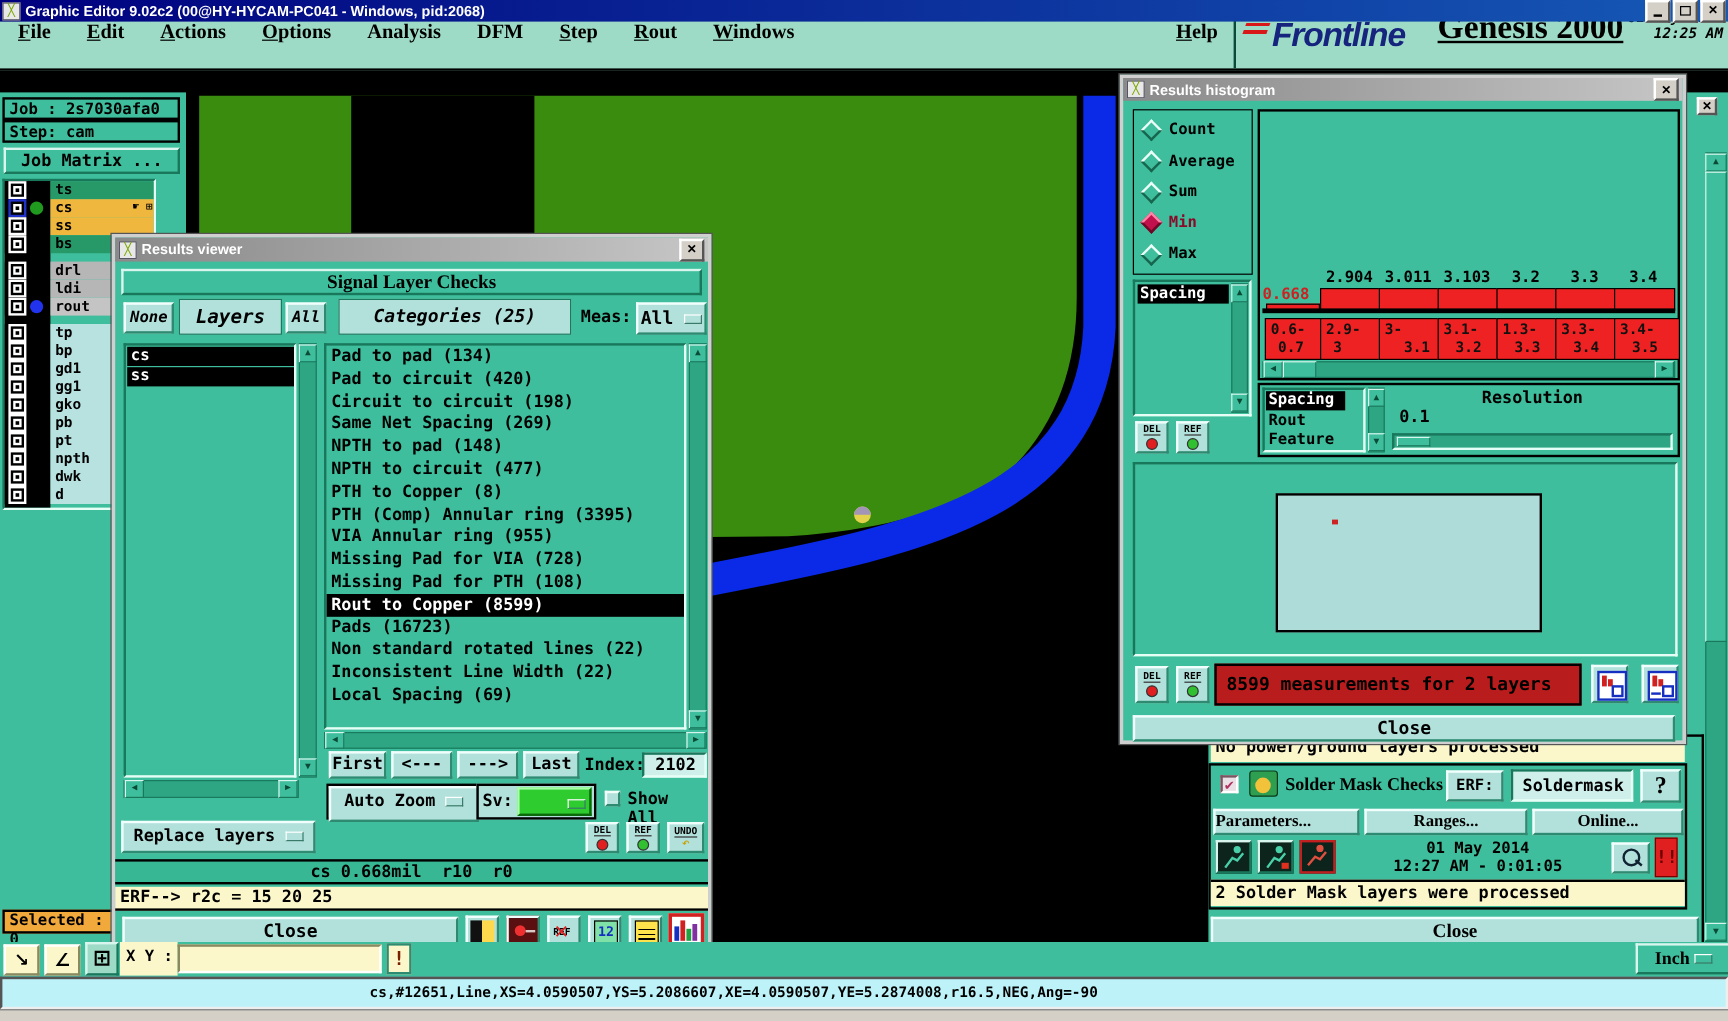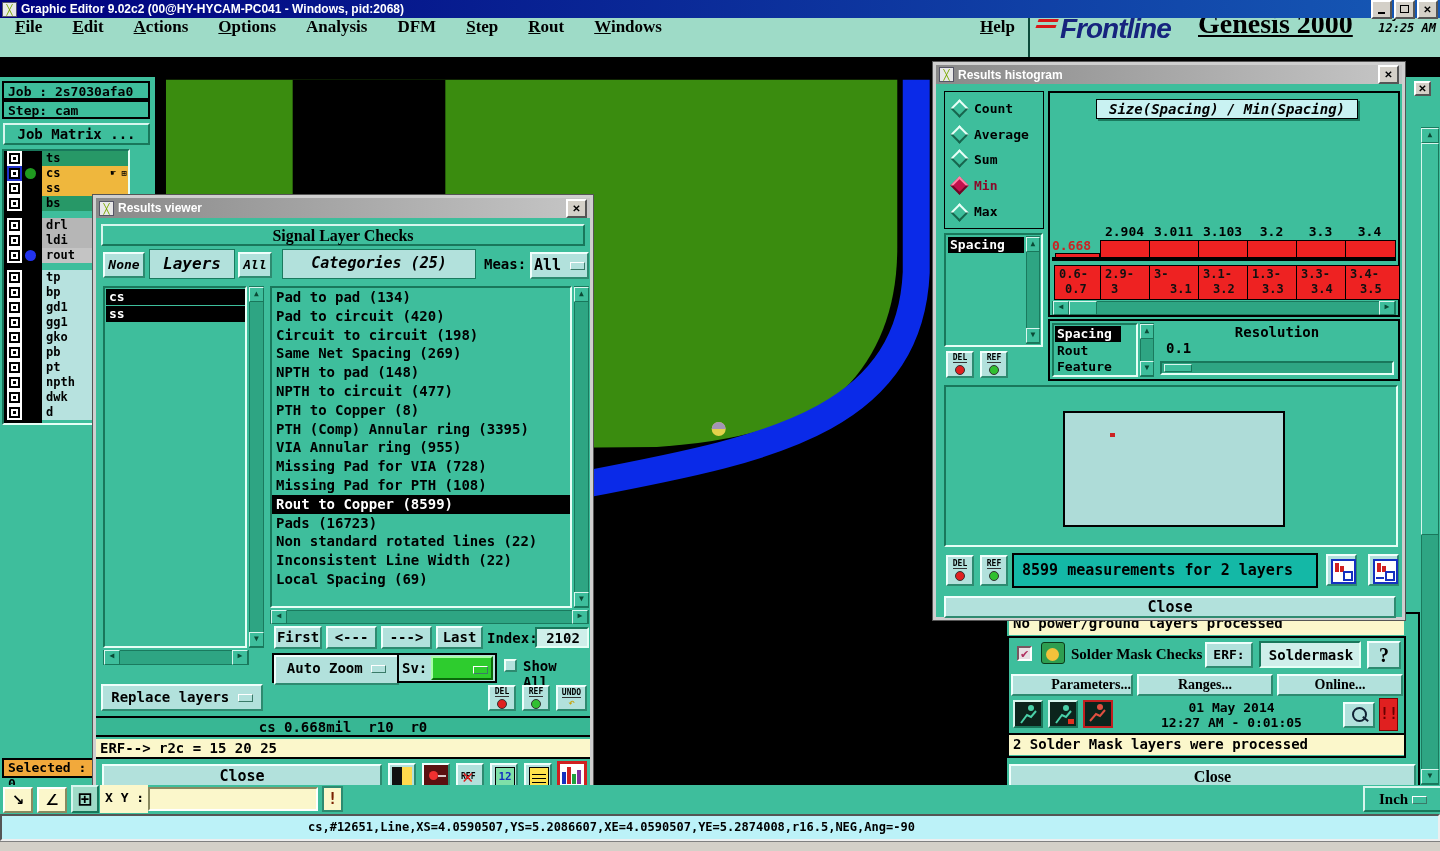--- a/index.html
+++ b/index.html
@@ -265,21 +265,21 @@
     <div class="abs" style="left:0px;top:22px;width:399px;height:122px;border:2px solid #000;background:#3EBE9C;">
       <span class="abs" style="left:8px;top:8px;width:15px;height:15px;background:#E8E0E4;border:2px solid;border-color:#7A5560 #FFF #FFF #7A5560;
                    color:#B03060;font:bold 11px 'DejaVu Sans',sans-serif;text-align:center;line-height:13px;">✔</span>
       <span class="abs" style="left:32px;top:4px;width:24px;height:22px;background:#2E9E50;border:1px solid #0A3A1A;border-radius:3px;">
         <span style="position:absolute;left:4px;top:5px;width:13px;height:13px;border-radius:50%;background:#F2C public;background:#F2C23B;"></span>
         </span>
       <span class="abs serif" style="left:62px;top:8px;font-size:15px;">Solder Mask Checks</span>
       <span class="abs mono btn" style="left:196px;top:4px;width:48px;height:26px;font-size:13px;line-height:21px;text-align:center;">ERF:</span>
       <input class="abs mono sunken" style="left: 250px; top: 3px; width: 102px; height: 27px; background: rgb(207, 239, 234); font-size: 14px; padding-left: 4px; font-weight: bold;" value="Soldermask">
       <span class="abs serif btn" style="left:358px;top:3px;width:34px;height:28px;font-size:20px;text-align:center;line-height:24px;">?</span>
-      <span class="abs serif btn" style="left:2px;top:36px;width:122px;height:22px;font-size:14px;text-align:right;line-height:18px;">Parameters...</span>
+      <span class="abs serif btn" style="left:2px;top:36px;width:122px;height:22px;font-size:14px;text-align:left;line-height:18px;">Parameters...</span>
       <span class="abs serif btn" style="left:128px;top:36px;width:136px;height:22px;font-size:14px;text-align:center;line-height:18px;">Ranges...</span>
       <span class="abs serif btn" style="left:268px;top:36px;width:126px;height:22px;font-size:14px;text-align:center;line-height:18px;">Online...</span>
       <span class="abs btnteal" style="left:4px;top:62px;width:30px;height:28px;background:#0C241C;">
         <svg width="26" height="24">
             <circle cx="16" cy="6" r="3" fill="#4AD0A8"></circle>
             <path d="M6 21 L12 13 L16 15 L21 9" stroke="#4AD0A8" stroke-width="2" fill="none"></path>
           </svg></span>
       <span class="abs btnteal" style="left:39px;top:62px;width:30px;height:28px;background:#0C241C;">
         <svg width="26" height="24">
             <circle cx="16" cy="6" r="3" fill="#4AD0A8"></circle>
@@ -314,21 +314,21 @@
 
     <div class="abs" style="left:8px;top:26px;width:100px;height:138px;border:1px solid #000;display:flex;flex-direction:column;justify-content:space-around;padding:4px 0 4px 8px;">
       <div style="display:flex;align-items:center;gap:8px;">
         <span class="radio"></span>
           <span class="mono" style="font-size:13px;">Count</span>
         </div>
       <div style="display:flex;align-items:center;gap:8px;">
         <span class="radio"></span>
           <span class="mono" style="font-size:13px;">Average</span>
         </div>
-      <div style="display:flex;align-items:flex-start;gap:8px;">
+      <div style="display:flex;align-items:flex-end;gap:8px;">
         <span class="radio"></span>
           <span class="mono" style="font-size:13px;">Sum</span>
         </div>
       <div style="display:flex;align-items:center;gap:8px;">
         <span class="radio on"></span>
           <span class="mono" style="font-size:13px;color:#8A0A2A;">Min</span>
         </div>
       <div style="display:flex;align-items:flex-end;gap:8px;">
         <span class="radio"></span>
           <span class="mono" style="font-size:13px;">Max</span>
@@ -346,22 +346,20 @@
     <span class="abs smallbtn" style="left:10px;top:286px;width:28px;height:27px;">
       <span class="t">DEL</span>
         <span class="d" style="background:#E02020;"></span>
       </span>
     <span class="abs smallbtn" style="left:44px;top:286px;width:28px;height:27px;">
       <span class="t">REF</span>
         <span class="d" style="background:#30C030;"></span>
       </span>
 
     <div class="abs" style="left:112px;top:26px;width:352px;height:226px;border:2px solid #000;background:#3EBE9C;">
-      <span class="abs mono" style="left:46px;top:6px;width:262px;height:20px;background:#C9F2F2;border:1px solid #000;box-shadow:2px 2px 0 #1A7A5E;
-                   font-style:italic;font-size:14px;text-align:center;line-height:19px;">Size(Spacing) / Min(Spacing)</span>
       <span class="abs mono" style="left:2px;top:145px;font-size:13px;color:#CC2222;">0.668</span>
       <span class="bar" style="left:5px;top:160px;width:43px;height:4px;"></span>
       <span class="bval" style="left:50px;top:131px;">2.904</span>
       <span class="bval" style="left:99px;top:131px;">3.011</span>
       <span class="bval" style="left:148px;top:131px;">3.103</span>
       <span class="bval" style="left:197px;top:131px;">3.2</span>
       <span class="bval" style="left:246px;top:131px;">3.3</span>
       <span class="bval" style="left:295px;top:131px;">3.4</span>
       <span class="bar" style="left:50px;top:147px;width:49px;height:17px;"></span>
       <span class="bar" style="left:99px;top:147px;width:49px;height:17px;"></span>
@@ -419,21 +417,21 @@
     </div>
 
     <span class="abs smallbtn" style="left:10px;top:490px;width:28px;height:31px;">
       <span class="t">DEL</span>
         <span class="d" style="background:#E02020;"></span>
       </span>
     <span class="abs smallbtn" style="left:44px;top:490px;width:28px;height:31px;">
       <span class="t">REF</span>
         <span class="d" style="background:#30C030;"></span>
       </span>
-    <div class="abs mono" style="left:76px;top:488px;width:306px;height:35px;border:2px solid #000;background:#14b8a6;font-size:15px;line-height:31px;padding-left:8px;">8599 measurements for 2 layers</div>
+    <div class="abs mono" style="left:76px;top:488px;width:306px;height:35px;border:2px solid #000;background:#b91c1c;font-size:15px;line-height:31px;padding-left:8px;">8599 measurements for 2 layers</div>
     <span class="abs btn" style="left:390px;top:489px;width:31px;height:32px;">
       <span style="position:absolute;left:3px;top:3px;width:21px;height:21px;background:#fff;border:2px solid #1530C0;">
         <span style="position:absolute;left:2px;top:2px;width:4px;height:9px;background:#D02020;"></span>
         <span style="position:absolute;left:7px;top:5px;width:4px;height:6px;background:#D02020;"></span>
         <span style="position:absolute;right:1px;bottom:1px;width:6px;height:6px;border:2px solid #1530C0;"></span>
         </span>
       </span>
     <span class="abs btn" style="left:432px;top:489px;width:31px;height:32px;">
       <span style="position:absolute;left:3px;top:3px;width:21px;height:21px;background:#fff;border:2px solid #1530C0;">
         <span style="position:absolute;left:2px;top:2px;width:4px;height:9px;background:#D02020;"></span>

